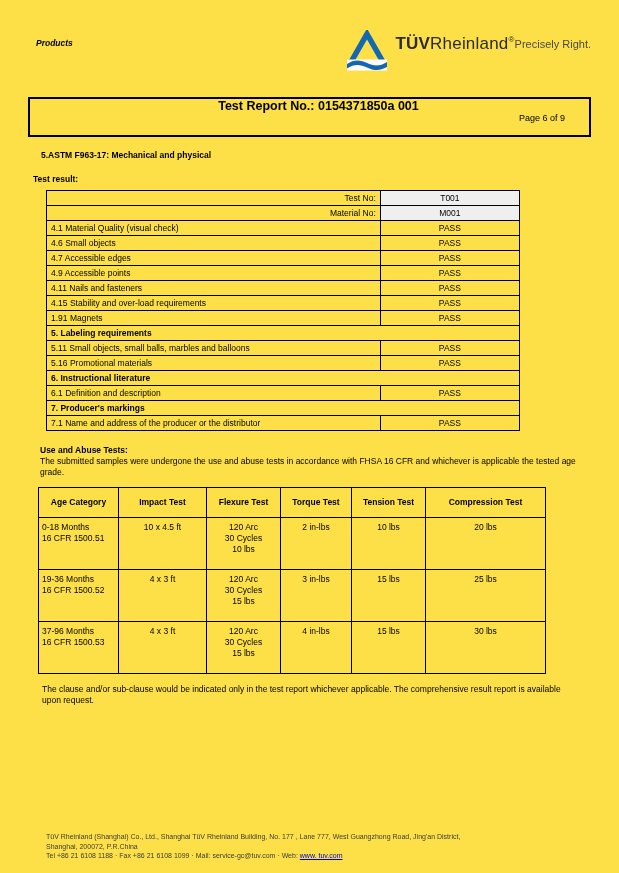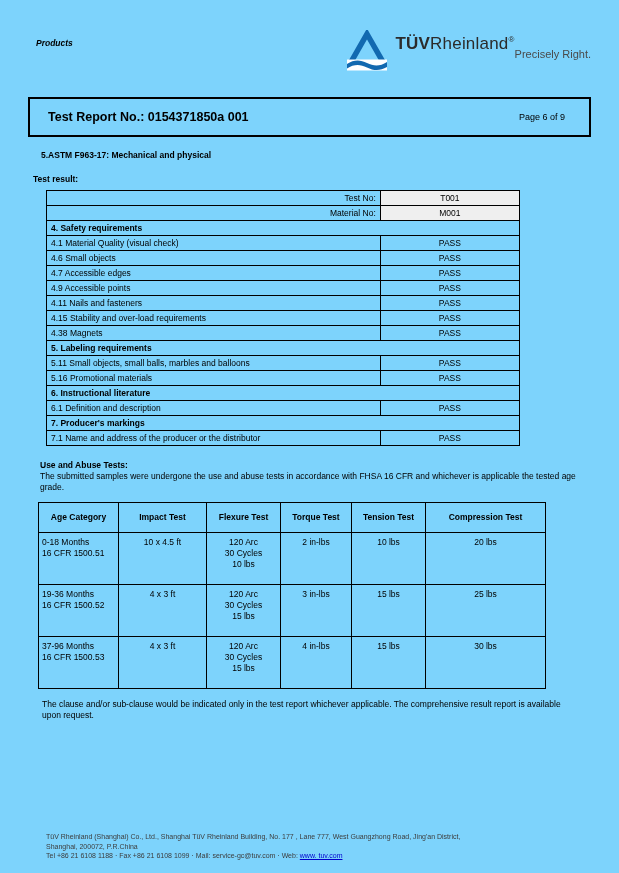--- a/index.html
+++ b/index.html
@@ -1,43 +1,43 @@
 <!DOCTYPE html>
 <html><head>
 <meta charset="utf-8">
 <style>
   * { margin:0; padding:0; box-sizing:border-box; }
   html,body { background:#fff; }
   .page {
     position:relative;
     width:619px; height:873px;
-    background:#7dd3fc;
+    background:#fde047;
     font-family:"Liberation Sans", sans-serif;
     color:#000;
     overflow:hidden;
   }
   
   .top {
     display:flex; justify-content:space-between; align-items:flex-start;
     padding:30px 28px 0 36px;
   }
   .corner-label { font-size:8.5px; font-weight:bold; font-style:italic; padding-top:8px; }
   .logo { display:flex; align-items:flex-start; }
   .logo-mark { margin-right:9px; }
   .logo-textcol { display:flex; flex-direction:row; }
   .logo-wordmark { font-size:17px; letter-spacing:0.2px; line-height:19px; color:#2b2b2b; }
   .logo-wordmark .b { font-weight:bold; }
   .logo-wordmark sup { font-size:8px; vertical-align:7px; }
-  .logo-tagline { font-size:11px; color:#4a4a4a; margin-top:18px; }
+  .logo-tagline { font-size:11px; color:#4a4a4a; margin-top:8px; }
   
   .report-bar {
     margin:17px 28px 0 28px;
     border:2px solid #000;
     height:40px;
-    display:flex; align-items:center;
+    display:flex; align-items:center;flex-direction:column;
   }
   .report-title { font-size:12.5px; font-weight:bold; padding-left:18px; }
   .report-page { font-size:9px; margin-left:auto; padding-right:24px; }
   
   .section-heading { margin:13px 0 0 41px; font-size:8.5px; font-weight:bold; }
   .test-result-label { margin:14px 0 6px 33px; font-size:8.5px; font-weight:bold; }
   
   table { border-collapse:collapse; }
   .result-table { margin-left:46px; width:474px; font-size:8.5px; table-layout:fixed; }
   .result-table td { border:1px solid #000; padding:1.5px 4px; height:14.4px; line-height:11px; }
@@ -98,23 +98,20 @@
     <tbody>
         <tr>
       <td class="col-desc meta-label">Test No:</td>
       <td class="col-res meta-value">T001</td>
     </tr>
     <tr>
       <td class="col-desc meta-label">Material No:</td>
       <td class="col-res meta-value">M001</td>
     </tr>
     <tr>
-      <td class="group" colspan="2">4. Safety requirements</td>
-    </tr>
-    <tr>
       <td>4.1 Material Quality (visual check)</td>
       <td class="res">PASS</td>
     </tr>
     <tr>
       <td>4.6 Small objects</td>
       <td class="res">PASS</td>
     </tr>
     <tr>
       <td>4.7 Accessible edges</td>
       <td class="res">PASS</td>
@@ -125,21 +122,21 @@
     </tr>
     <tr>
       <td>4.11 Nails and fasteners</td>
       <td class="res">PASS</td>
     </tr>
     <tr>
       <td>4.15 Stability and over-load requirements</td>
       <td class="res">PASS</td>
     </tr>
     <tr>
-      <td>4.38 Magnets</td>
+      <td>1.91 Magnets</td>
       <td class="res">PASS</td>
     </tr>
     <tr>
       <td class="group" colspan="2">5. Labeling requirements</td>
     </tr>
     <tr>
       <td>5.11 Small objects, small balls, marbles and balloons</td>
       <td class="res">PASS</td>
     </tr>
     <tr>

